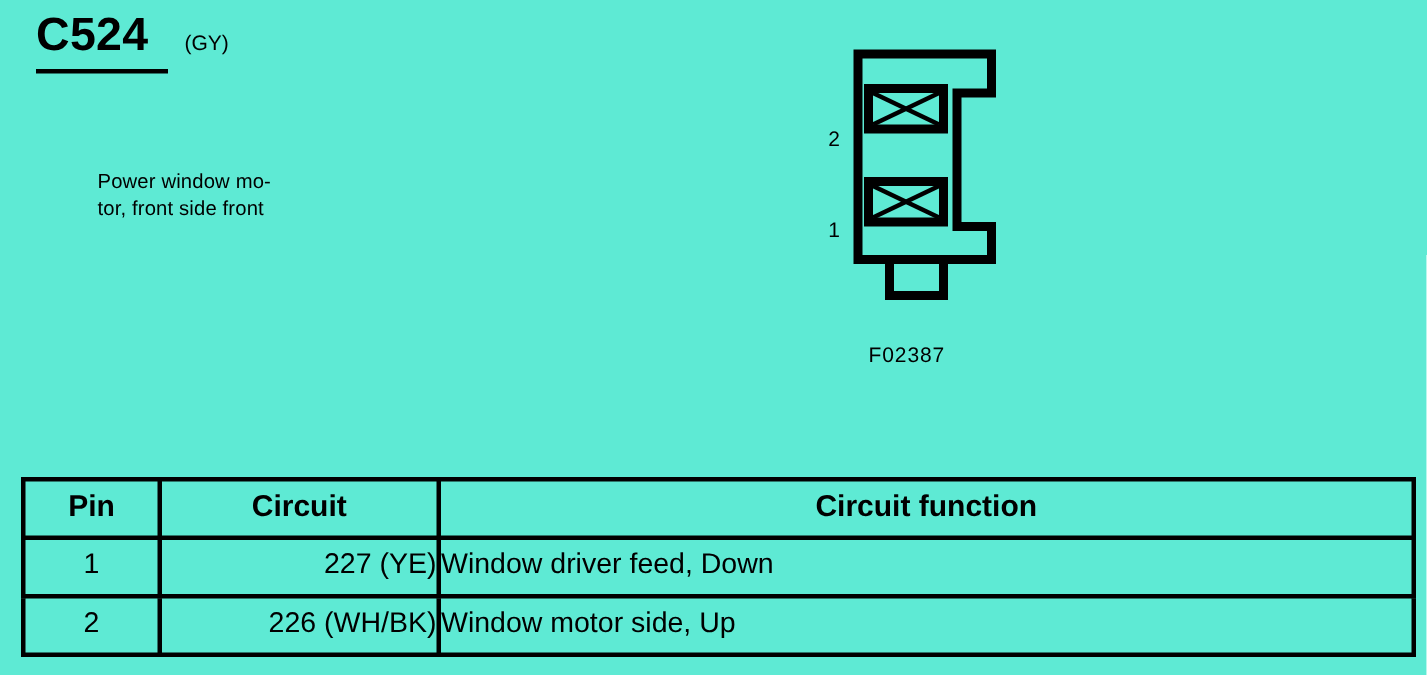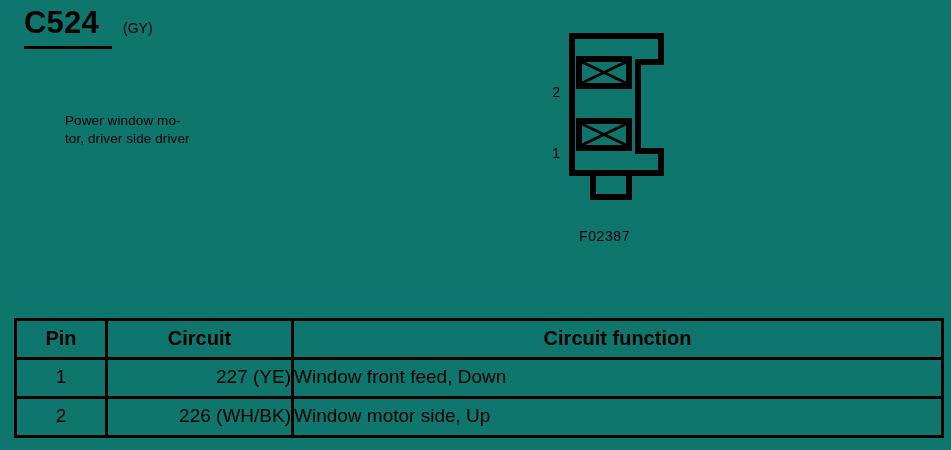--- a/index.html
+++ b/index.html
@@ -8,21 +8,21 @@
     background: #ffffff;
   }
   body {
     font-family: "Liberation Sans", sans-serif;
     color: #000000;
   }
   #page {
     position: relative;
     width: 951px;
     height: 450px;
-    background: #0f766e;
+    background: #5eead4;
     overflow: hidden;
   }
 
   
   #ident-block {
     position: absolute;
     left: 24px;
     top: 6px;
     width: 230px;
   }
@@ -147,21 +147,21 @@
 <div id="page">
 
   <div id="ident-block">
     <div id="conn-id-row">
       <span id="conn-id">C524</span>
       <span id="conn-color">(GY)</span>
       <div id="id-underline"></div>
     </div>
     <div id="description">
       <span style="display: block;">Power window mo-</span>
-      <span style="display: block;">tor, driver side driver</span>
+      <span style="display: block;">tor, front side front</span>
     </div>
   </div>
 
   <div id="connector-figure">
 
     <svg id="connector-svg" width="200" height="200" viewBox="0 0 200 200">
 
       <path d="M 52 16
                L 141 16
                L 141 42
@@ -207,21 +207,21 @@
         <tr>
           <th>Pin</th>
           <th>Circuit</th>
           <th>Circuit function</th>
         </tr>
       </thead>
       <tbody>
         <tr>
           <td class="cell-pin">1</td>
           <td class="cell-circuit">227 (YE)</td>
-          <td class="cell-function">Window front feed, Down</td>
+          <td class="cell-function">Window driver feed, Down</td>
         </tr>
         <tr>
           <td class="cell-pin">2</td>
           <td class="cell-circuit">226 (WH/BK)</td>
           <td class="cell-function">Window motor side, Up</td>
         </tr>
       </tbody>
     </table>
   </div>
 

